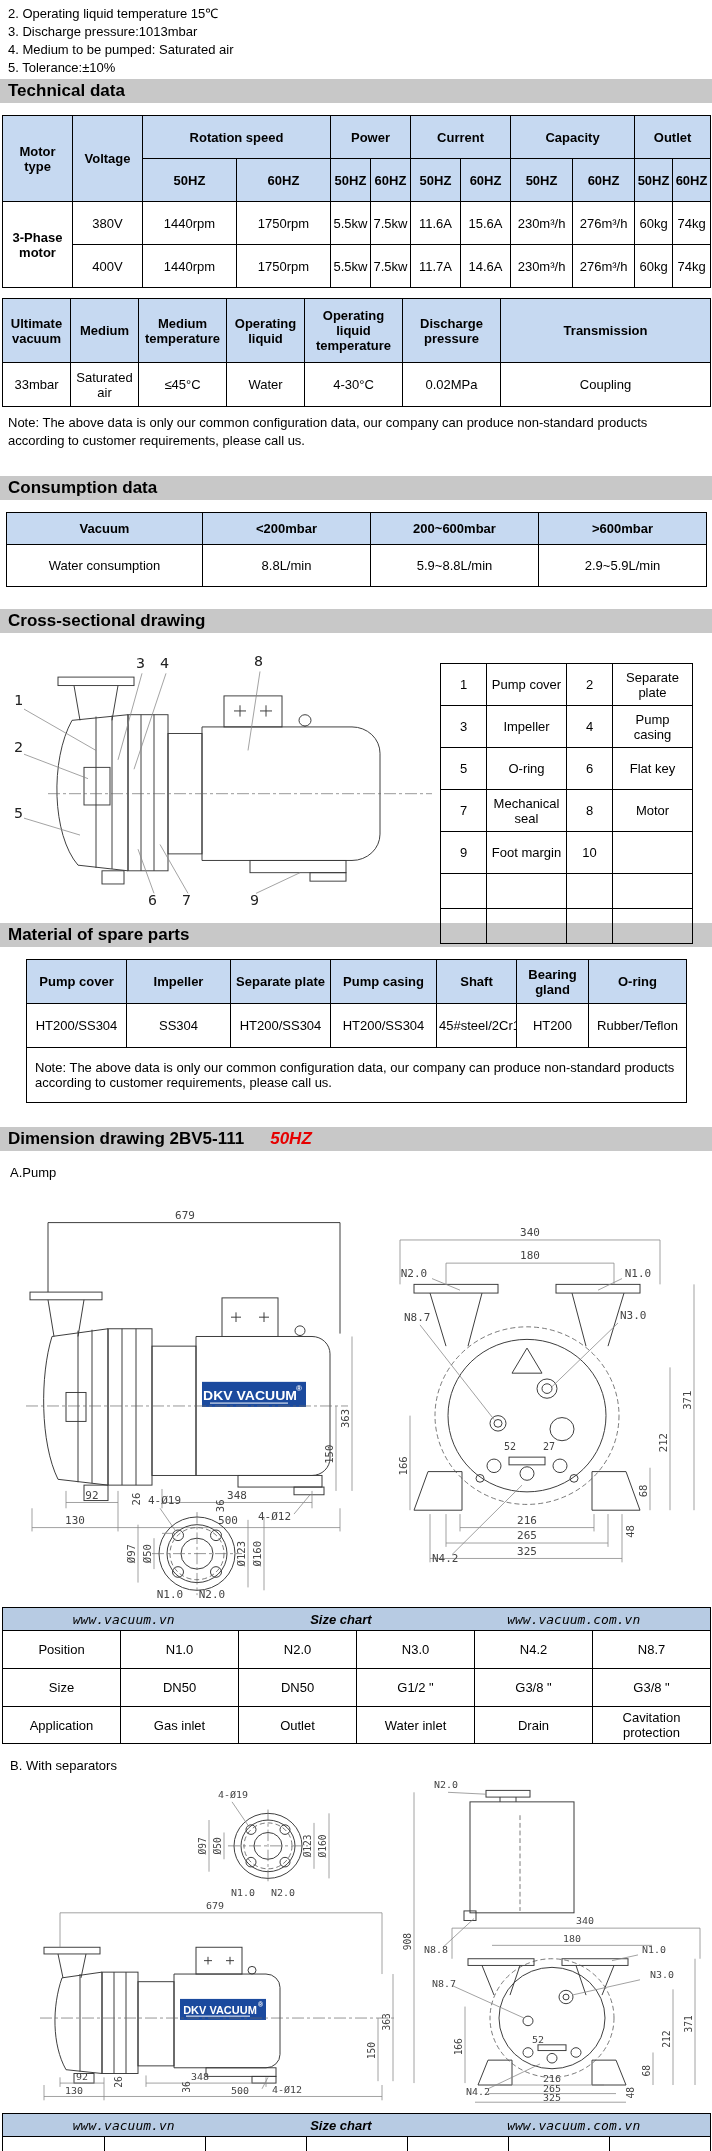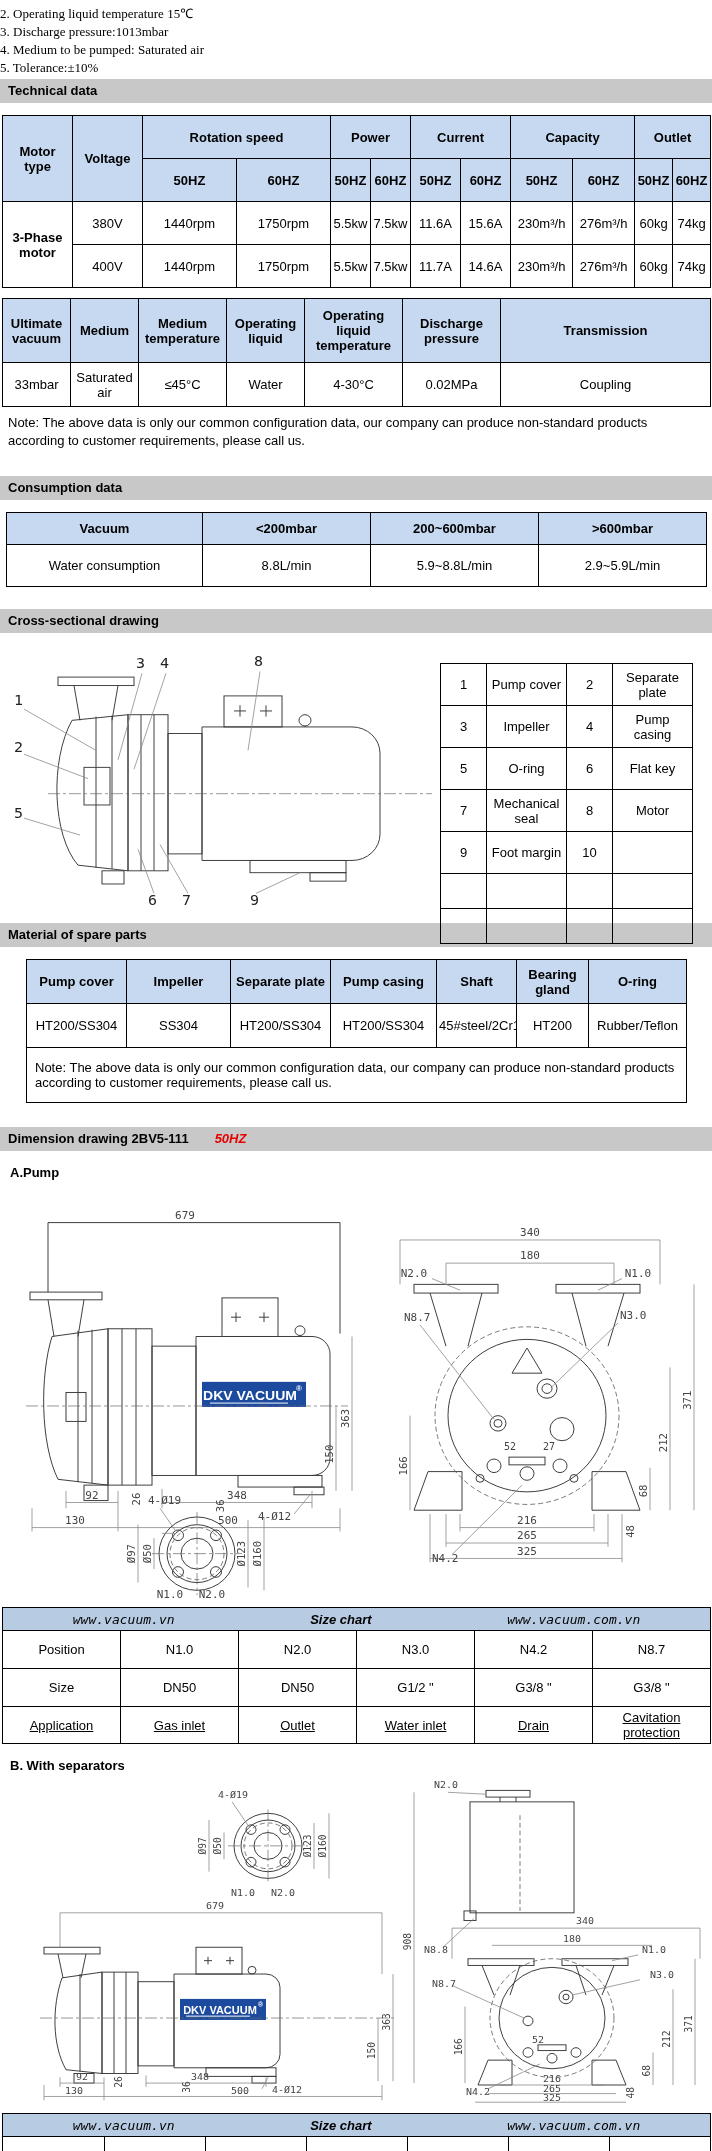--- a/index.html
+++ b/index.html
@@ -1,40 +1,40 @@
 <!DOCTYPE html>
 <html><head>
 <meta charset="utf-8">
 <style>
   html,body{margin:0;padding:0;background:#fff;}
   body{width:712px;font-family:"Liberation Sans",sans-serif;font-size:13px;color:#000;}
-  .intro{padding:5px 0 2px;line-height:18px;font-family:Liberation Serif, serif;}
-  .bar{background:#c8c8c8;font-weight:bold;font-size:13px;padding:3px 8px;line-height:18px;}
+  .intro{padding:5px 8px 2px;line-height:18px;}
+  .bar{background:#c8c8c8;font-weight:bold;font-size:17px;padding:3px 8px;line-height:18px;}
   .bar .freq{color:#e60000;font-style:italic;margin-left:26px;}
   table{border-collapse:collapse;table-layout:fixed;}
   td,th{border:1px solid #000;text-align:center;vertical-align:middle;padding:1px 2px;line-height:15px;font-size:13px;font-weight:normal;overflow:hidden;}
   .hdr{background:#c6d9f1;font-weight:bold;}
   .t1{width:708px;margin:12px 2px 0;}
   .t1 .r-h{height:43px;} .t1 .r-d{height:43px;}
   .t2{width:708px;margin:10px 2px 0;}
   .t2 .r-h{height:64px;} .t2 .r-d{height:44px;}
   .note{margin:7px 8px 0;line-height:18px;}
   .t3{width:700px;margin:12px 6px 0;}
   .t3 .r-h{height:32px;} .t3 .r-d{height:42px;}
   .crossrow{display:flex;margin:14px 0 0;height:268px;}
   .crossrow svg{flex:0 0 auto;}
   .t4{width:252px;margin:16px 8px 0 0;}
   .t4 .pr{height:42px;} .t4 .pe{height:35px;}
   .t5{width:660px;margin:12px 0 0 26px;}
   .t5 .r-h{height:44px;} .t5 .r-d{height:44px;}
   .t5 .noterow td{text-align:left;padding:4px 8px;height:46px;}
-  .sublabel{font-weight:bold;margin:14px 0 0 10px;font-size:13px;}
+  .sublabel{font-weight:normal;margin:14px 0 0 10px;font-size:13px;}
   .chart{width:708px;margin:8px 2px 0;}
   .chart .r-t{height:23px;background:#b7cbe3;}
-  .chart .r-s{height:38px;} .chart .r-a{height:37px;text-decoration:underline;}
+  .chart .r-s{height:38px;} .chart .r-a{height:37px;}
   .chart .titlebar{display:flex;justify-content:space-around;align-items:center;font-style:italic;}
   .url{font-family:"DejaVu Sans Mono",monospace;font-weight:normal;font-size:13px;}
   .sct{font-weight:bold;}
   .dim{font-family:"DejaVu Sans Mono",monospace;font-size:11px;fill:#444;}
   .dimb{font-family:"DejaVu Sans Mono",monospace;font-size:10px;fill:#444;}
   .callout{font-family:"DejaVu Sans Mono",monospace;font-size:15px;fill:#222;}
   .logotext{font-family:"Liberation Sans",sans-serif;font-weight:bold;fill:#fff;}
   svg .ln{stroke:#3a3a3a;stroke-width:1;fill:none;}
   svg .lead{stroke:#888;stroke-width:0.8;fill:none;}
   svg .cl{stroke:#666;stroke-width:0.7;fill:none;stroke-dasharray:12 3 3 3;}

